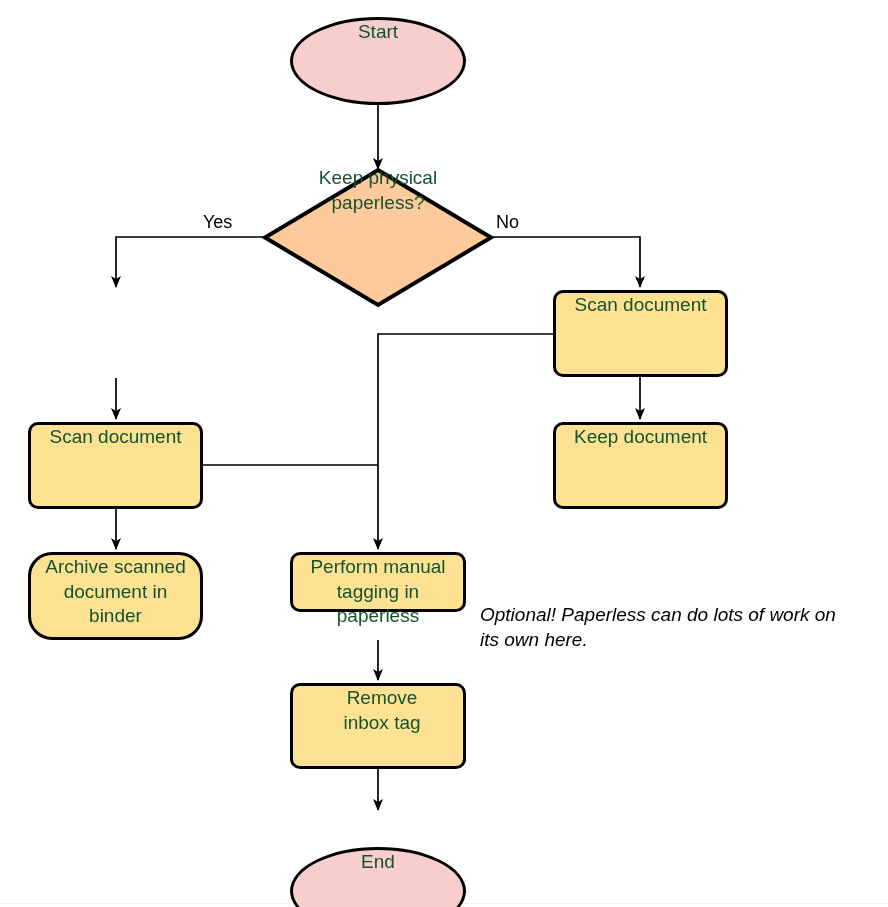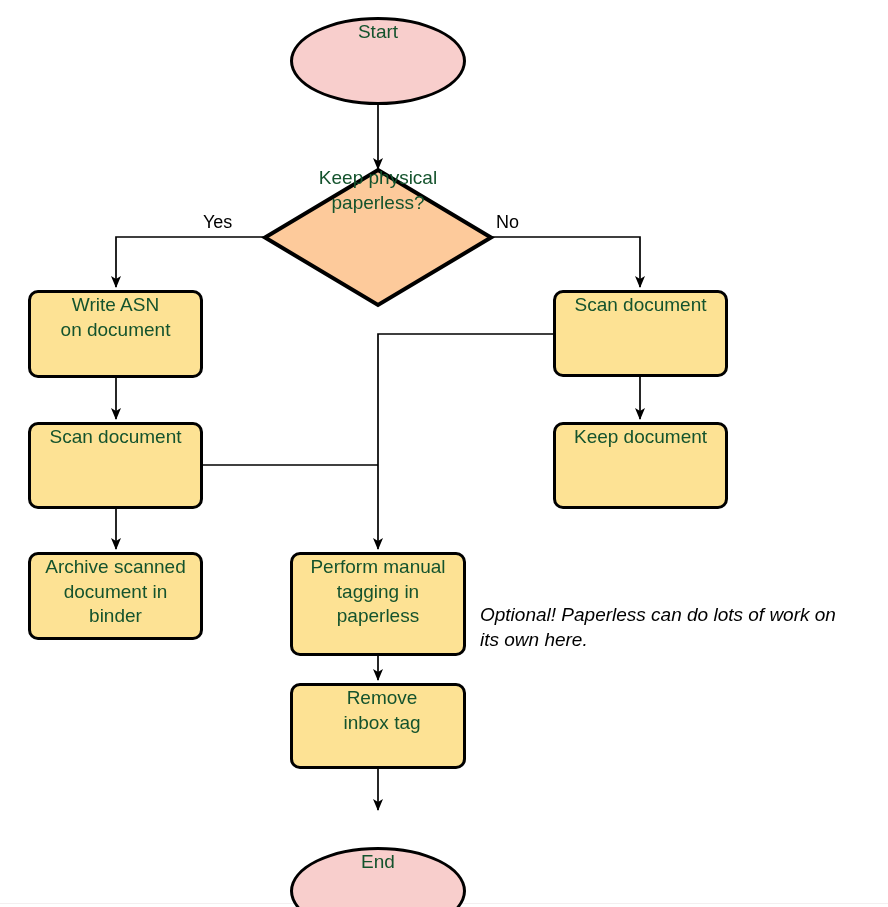--- a/index.html
+++ b/index.html
@@ -99,44 +99,40 @@
   </div>
 
   <div class="node decision-wrap" style="left:261px; top:166px; width:234px; height:143px;">
     <svg width="234" height="143" viewBox="0 0 234 143" xmlns="http://www.w3.org/2000/svg">
       <polygon points="117,4 230,71.5 117,139 4,71.5" fill="#fdca9b" stroke="#000000" stroke-width="4"></polygon>
     </svg>
     <span class="lbl decision-lbl">Keep physical
 paperless?</span>
   </div>
 
-  <div class="node process" style="left:28px; top:290px; width:175px; height:88px;">
-    <span class="lbl">Write ASN
-on document</span>
-  </div>
 
   <div class="node process" style="left:28px; top:422px; width:175px; height:87px;">
     <span class="lbl">Scan document</span>
   </div>
 
-  <div class="node process" style="left:28px; top:552px; width:175px; height:88px;">
+  <div class="node process" style="left:28px; top:552px; width:175px; height:88px;border-radius:24px;">
     <span class="lbl">Archive scanned
 document in
 binder</span>
   </div>
 
   <div class="node process" style="left:553px; top:290px; width:175px; height:87px;">
     <span class="lbl">Scan document</span>
   </div>
 
   <div class="node process" style="left:553px; top:422px; width:175px; height:87px;">
     <span class="lbl">Keep document</span>
   </div>
 
-  <div class="node process" style="left:290px; top:552px; width:176px; height:104px;">
+  <div class="node process" style="left:290px; top:552px; width:176px; height:60px;">
     <span class="lbl">Perform manual
 tagging in
 paperless</span>
   </div>
 
   <div class="node process" style="left:290px; top:683px; width:176px; height:86px;padding-left:8px;">
     <span class="lbl">Remove
 inbox tag</span>
   </div>
 

